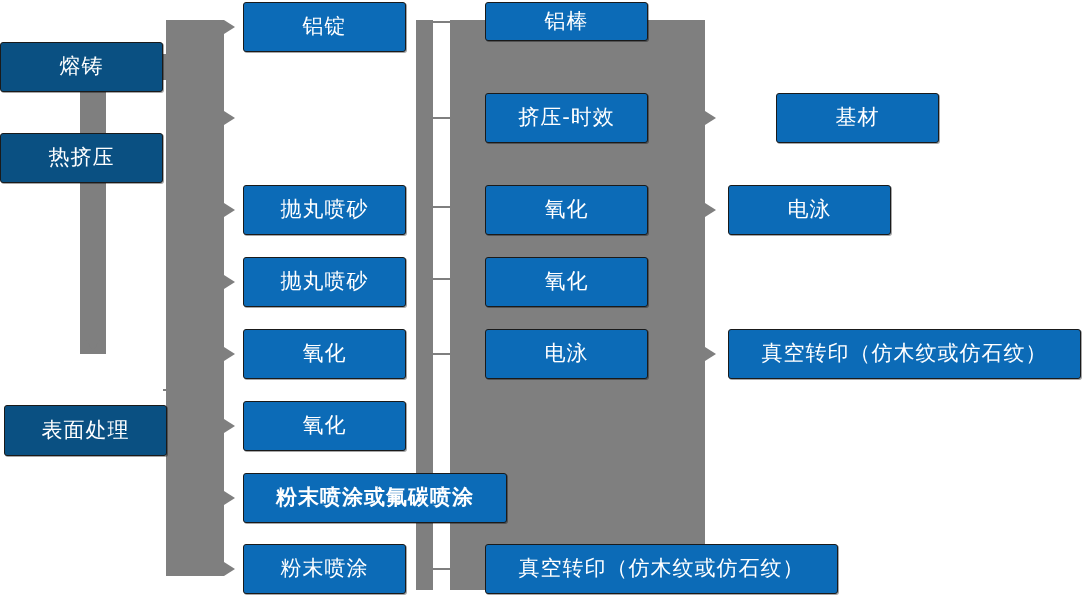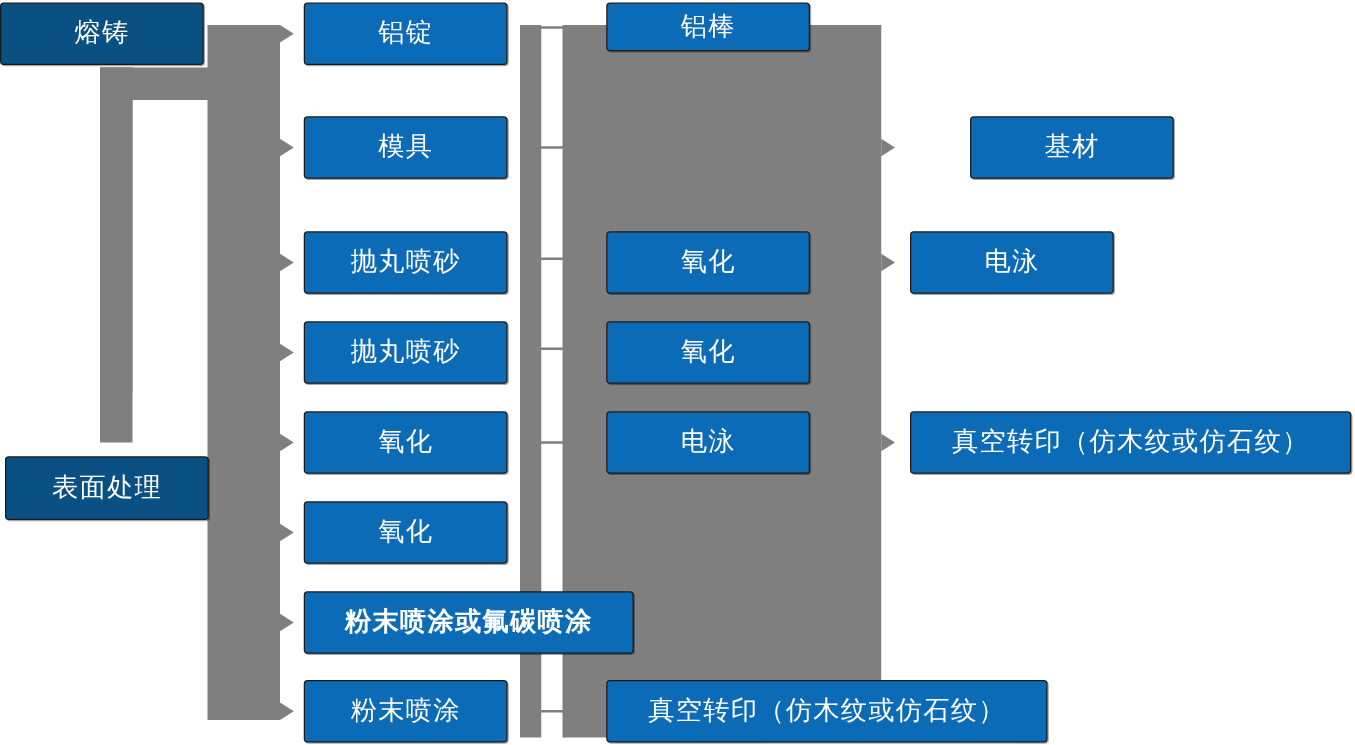--- a/index.html
+++ b/index.html
@@ -54,20 +54,21 @@
     border: 1px solid #1a1a1a;
     border-radius: 3px;
     font-size: 21px;
     line-height: 1.1;
     letter-spacing: 1px;
     white-space: nowrap;
     box-shadow: 1px 1px 0 rgba(0,0,0,0.35);
   }
   .box.stage {
     background: #0A5082;
+    margin-top: 40px;
   }
   .box.node {
     background: #0C6BB7;
   }
   .box .txt {
     pointer-events: none;
   }
 </style>
 </head>
 <body>
@@ -101,29 +102,29 @@
   <div class="thin-line" style="left:430px; top:353px; width:24px;"></div>
   <div class="thin-line" style="left:430px; top:568px; width:24px;"></div>
 
   <div class="arrow-r" style="left:705px; top:111px;"></div>
   <div class="arrow-r" style="left:705px; top:203px;"></div>
   <div class="arrow-r" style="left:705px; top:347px;"></div>
 
   <div class="box stage" style="left:0px; top:2px; width:163px; height:50px;">
     <span class="txt">熔铸</span>
   </div>
+  <div class="box stage" style="left:0px; top:93px; width:163px; height:50px;">
+    <span class="txt">热挤压</span>
+  </div>
   <div class="box stage" style="left:4px; top:365px; width:163px; height:51px;">
     <span class="txt">表面处理</span>
   </div>
 
   <div class="box node" style="left:243px; top:2px; width:163px; height:50px;">
     <span class="txt">铝锭</span>
-  </div>
-  <div class="box node" style="left:243px; top:93px; width:163px; height:50px;">
-    <span class="txt">模具</span>
   </div>
   <div class="box node" style="left:243px; top:185px; width:163px; height:50px;">
     <span class="txt">抛丸喷砂</span>
   </div>
   <div class="box node" style="left:243px; top:257px; width:163px; height:50px;">
     <span class="txt">抛丸喷砂</span>
   </div>
   <div class="box node" style="left:243px; top:329px; width:163px; height:50px;">
     <span class="txt">氧化</span>
   </div>
@@ -132,20 +133,23 @@
   </div>
   <div class="box node" style="left:243px; top:473px; width:264px; height:50px;font-weight:bold;">
     <span class="txt">粉末喷涂或氟碳喷涂</span>
   </div>
   <div class="box node" style="left:243px; top:544px; width:163px; height:50px;">
     <span class="txt">粉末喷涂</span>
   </div>
 
   <div class="box node" style="left:485px; top:2px; width:163px; height:39px;">
     <span class="txt">铝棒</span>
+  </div>
+  <div class="box node" style="left:485px; top:93px; width:163px; height:50px;">
+    <span class="txt">挤压-时效</span>
   </div>
   <div class="box node" style="left:485px; top:185px; width:163px; height:50px;">
     <span class="txt">氧化</span>
   </div>
   <div class="box node" style="left:485px; top:257px; width:163px; height:50px;">
     <span class="txt">氧化</span>
   </div>
   <div class="box node" style="left:485px; top:329px; width:163px; height:50px;">
     <span class="txt">电泳</span>
   </div>

